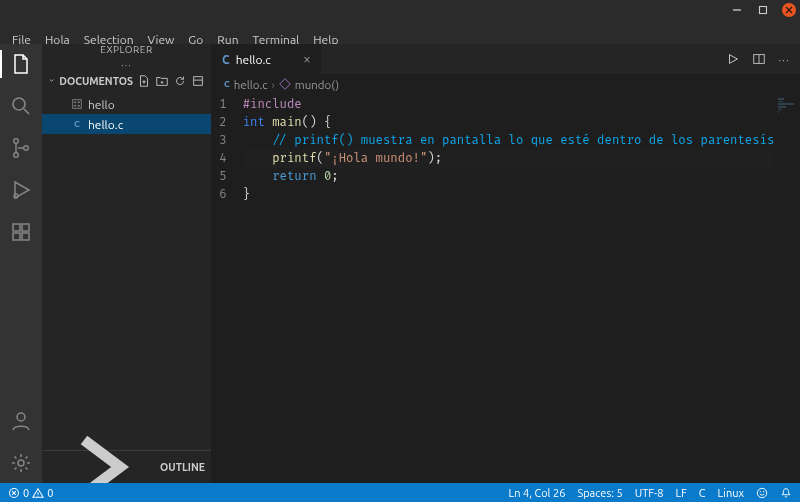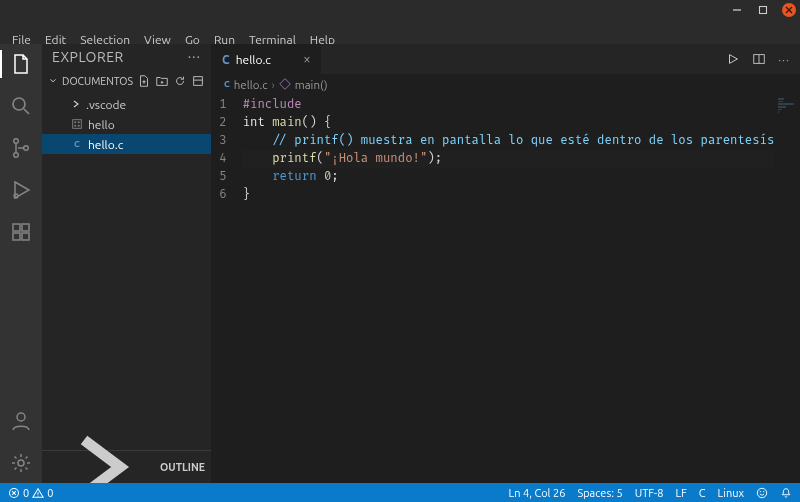--- a/index.html
+++ b/index.html
@@ -46,25 +46,25 @@
   .activitybar .act-wrap.active::before {
     content:""; position:absolute; left:-9px; top:-2px; width:2px; height:28px; background:#fff;
   }
   
   .sidebar {
     width: 170px; background: #252526; display:flex; flex-direction:column;
     border-right: 1px solid #1e1e1e;
   }
   .sidebar-header {
     height: 26px; display:flex; align-items:center; justify-content:space-between;
-    padding: 0 10px; color:#bbb; font-size:14px; letter-spacing:0.5px;
+    padding: 0 10px; color:#bbb; font-size:10px; letter-spacing:0.5px;flex-direction:column;
   }
   .folder-header {
     height:22px; display:flex; align-items:center; padding:0 6px;
-    color:#ccc; font-size:10.5px; font-weight:400; gap:4px;
+    color:#ccc; font-size:10.5px; font-weight:700; gap:4px;
   }
   .folder-header .actions { margin-left:auto; display:flex; gap:4px; color:#aaa;}
   .folder-header .actions svg { width:14px; height:14px; }
   .tree { flex:1; padding: 2px 0; font-size:12px; color:#ccc; overflow:hidden;}
   .tree-row {
     height:20px; display:flex; align-items:center; gap:4px;
     padding-left:18px;
   }
   .tree-row.depth1 { padding-left:28px; }
   .tree-row.selected { background:#094771; color:#fff; }
@@ -101,23 +101,23 @@
   .gutter {
     width:34px; text-align:right; color:#858585; padding:2px 10px 0 0;
     user-select:none;
   }
   .code { flex:1; padding:2px 0 0 6px; position:relative; white-space:pre; color:#d4d4d4; }
   .code .line { height:18px; }
   .hl-line { background:#2a2a2a22; }
   .tok-kw { color:#4a9cd6; }
   .tok-pp { color:#bc89bd; }
   .tok-inc { color:#ce9178; }
-  .tok-type { color:#e5e5e5; }
+  .tok-type { color:#3b82f6; }
   .tok-fn { color:#dcdcaa; }
-  .tok-cm { color:#7dd3fc; }
+  .tok-cm { color:#0ea5e9; }
   .tok-str { color:#ce9178; }
   .tok-num { color:#b5cea8; }
   .minimap {
     width:42px; background:#1e1e1e; position:relative;
   }
   .minimap .mm-lines { position:absolute; top:4px; left:4px; right:4px; }
   .minimap .mm-line { height:1.5px; margin-bottom:1.2px; background:#3a5a6a; opacity:0.6;}
   
   .statusbar {
     height:19px; background:#0a7aca; color:#fff;
@@ -146,21 +146,21 @@
     <span class="win-btn win-close">
       <svg width="10" height="10" viewBox="0 0 10 10">
           <path d="M2 2l6 6M8 2l-6 6" stroke="#2b1a10" stroke-width="1.3"></path>
         </svg>
     </span>
   </div>
 </div>
 
 <div class="menubar" id="menubar">
     <span class="menu-item">File</span>
-    <span class="menu-item">Edit</span>
+    <span class="menu-item">Hola</span>
     <span class="menu-item">Selection</span>
     <span class="menu-item">View</span>
     <span class="menu-item">Go</span>
     <span class="menu-item">Run</span>
     <span class="menu-item">Terminal</span>
     <span class="menu-item">Help</span>
   </div>
 
 <div class="main">
 
@@ -259,26 +259,20 @@
             </svg>
           </span>
         <span>
             <svg viewBox="0 0 16 16">
               <path d="M3 3h10v10H3zM3 7h10" fill="none" stroke="#ccc" stroke-width="1"></path>
             </svg>
           </span>
       </span>
     </div>
     <div class="tree" id="tree">
-        <div class="tree-row depth1">
-          <svg class="tw" viewBox="0 0 12 12">
-            <path d="M4 3l4 3-4 3" stroke="#ccc" stroke-width="1.2" fill="none"></path>
-          </svg>
-          <span>.vscode</span>
-        </div>
         <div class="tree-row depth1">
           <span class="file-ic">
             <svg width="12" height="12" viewBox="0 0 14 14">
               <rect x="2" y="2" width="10" height="10" fill="none" stroke="#888" stroke-width="1"></rect>
               <rect x="4" y="4" width="2" height="2" fill="#888"></rect>
               <rect x="8" y="4" width="2" height="2" fill="#888"></rect>
               <rect x="4" y="8" width="2" height="2" fill="#888"></rect>
               <rect x="8" y="8" width="2" height="2" fill="#888"></rect>
             </svg>
           </span>
@@ -321,21 +315,21 @@
     </div>
     <div class="breadcrumbs">
       <span class="file-ic c-badge" style="font-size:9px;">C</span>
       <span>hello.c</span>
       <span class="sep">›</span>
       <span style="color:#b180d7;">
         <svg width="12" height="12" viewBox="0 0 16 16">
             <rect x="3" y="3" width="10" height="10" fill="none" stroke="#b180d7" stroke-width="1" transform="rotate(45 8 8)"></rect>
           </svg>
       </span>
-      <span>main()</span>
+      <span>mundo()</span>
     </div>
     <div class="editor">
       <div class="gutter" id="gutter">
           <div>1</div>
           <div>2</div>
           <div>3</div>
           <div>4</div>
           <div>5</div>
           <div>6</div>
         </div>

